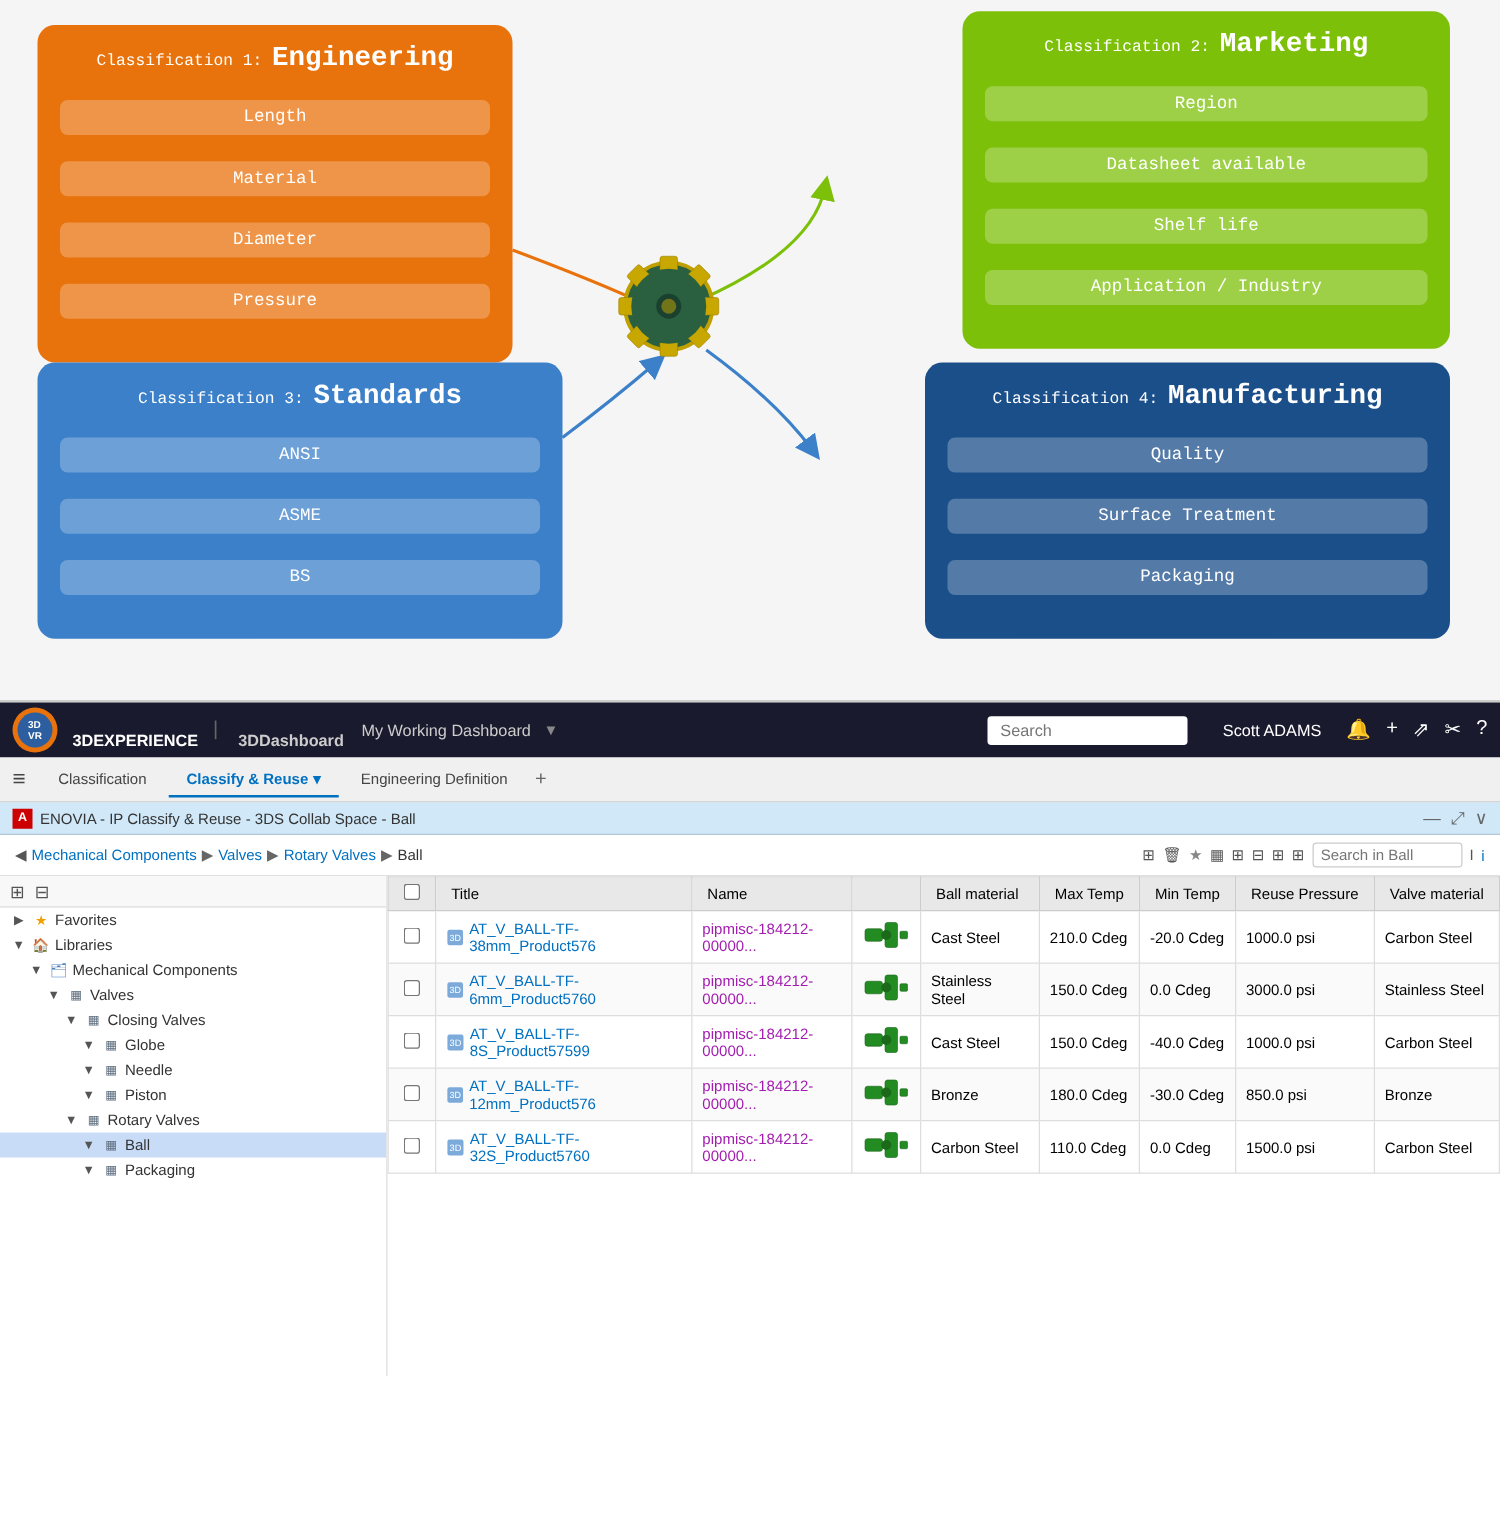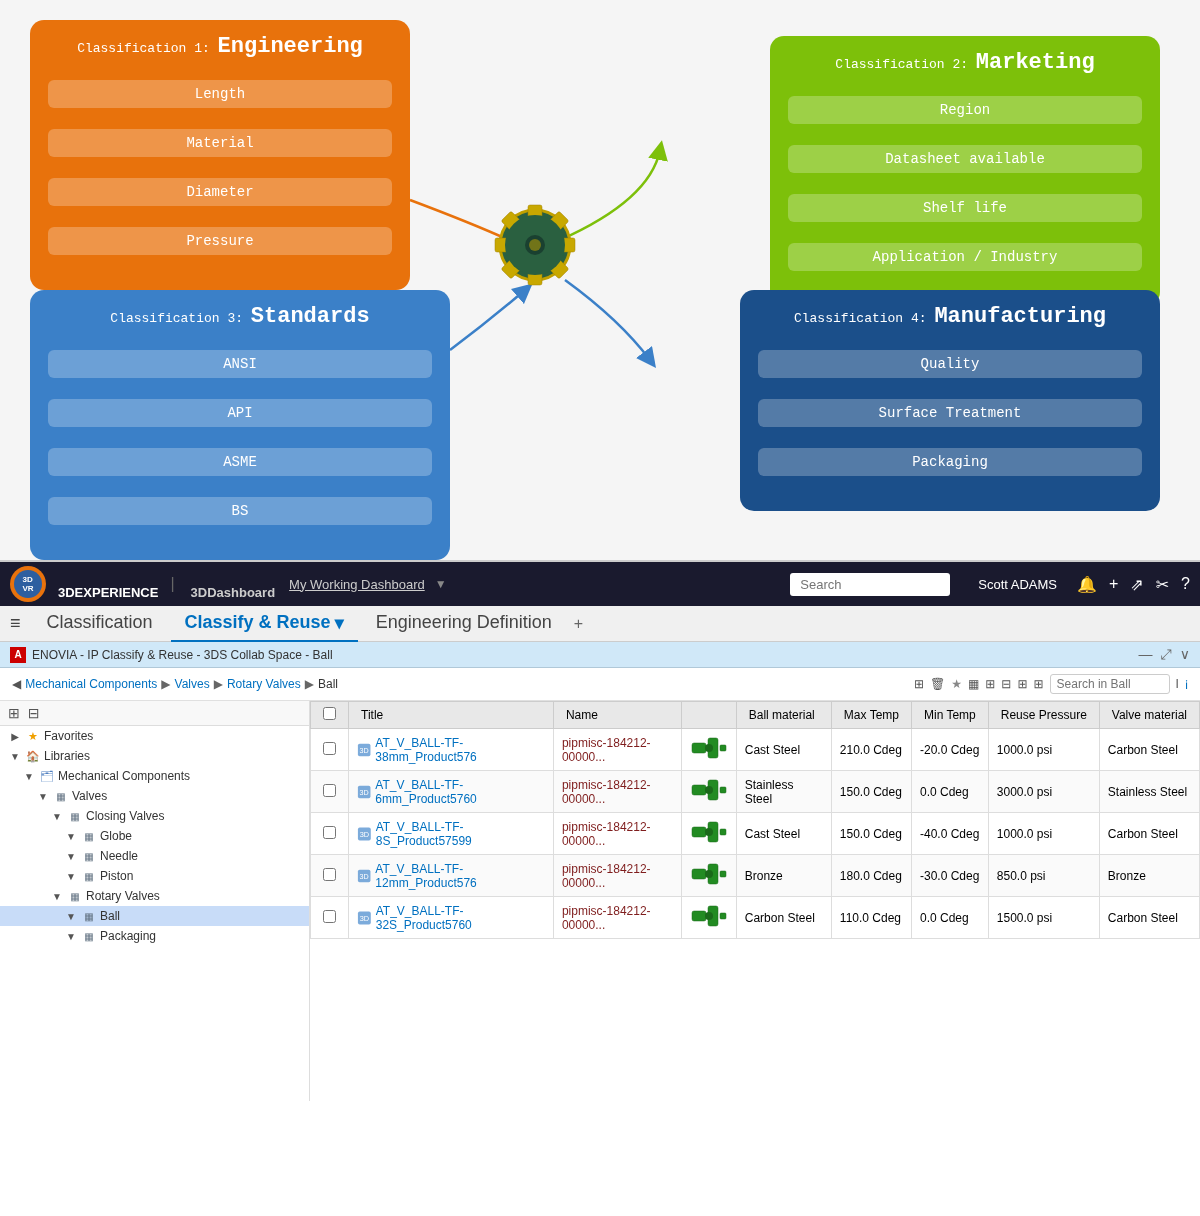--- a/index.html
+++ b/index.html
@@ -26,21 +26,21 @@
     .box-engineering {
       background: #E8720C;
       left: 30px;
       top: 20px;
       width: 380px;
     }
     
     .box-marketing {
       background: #7DC00A;
       right: 40px;
-      top: 36px;
+      top: 9px;
       width: 390px;
     }
     
     .box-standards {
       background: #3B80C8;
       left: 30px;
       top: 290px;
       width: 420px;
     }
     
@@ -172,21 +172,21 @@
       gap: 4px;
     }
     .hamburger {
       cursor: pointer;
       font-size: 18px;
       margin-right: 8px;
       color: #444;
     }
     .nav-tab {
       padding: 6px 14px;
-      font-size: 18px;
+      font-size: 12px;
       cursor: pointer;
       color: #444;
       border-bottom: 2px solid transparent;
     }
     .nav-tab.active {
       border-bottom: 2px solid #0070c0;
       color: #0070c0;
       font-weight: bold;
     }
     .nav-tab-with-arrow {
@@ -329,21 +329,21 @@
       top: 0;
     }
     .data-table td {
       border: 1px solid #ddd;
       padding: 4px 8px;
       vertical-align: middle;
     }
     .data-table tr:nth-child(even) td { background: #fafafa; }
     .checkbox-col { width: 24px; text-align: center; }
 
-    .name-cell { color: #7f1d1d; }
+    .name-cell { color: #a21caf; }
     .title-cell { color: #0070c0; font-size: 12px; }
   </style>
 </head>
 <body>
 
 <div class="diagram-section">
 
   <svg class="arrows-svg">
 
     <defs>
@@ -388,21 +388,20 @@
     <div class="box-item">Datasheet available</div>
     <div class="box-item">Shelf life</div>
     <div class="box-item">Application / Industry</div>
   </div>
 
   <div class="classification-box box-standards">
     <div class="box-title">
       <span>Classification 3: </span><strong>Standards</strong>
     </div>
     <div class="box-item">ANSI</div>
-    <div class="box-item">API</div>
     <div class="box-item">ASME</div>
     <div class="box-item">BS</div>
   </div>
 
   <div class="classification-box box-manufacturing">
     <div class="box-title">
       <span>Classification 4: </span><strong>Manufacturing</strong>
     </div>
     <div class="box-item">Quality</div>
     <div class="box-item">Surface Treatment</div>
@@ -445,21 +444,21 @@
         <span style="font-size:8px;">3D<br>VR</span>
       </div>
     </div>
     <span class="topbar-brand">
       <span>3DEXPERIENCE</span>
     </span>
     <span class="topbar-sep">|</span>
     <span class="topbar-brand">
       <span style="color:#ccc;">3DDashboard</span>
     </span>
-    <span style="color:#ccc; font-size:13px; margin-left:6px;text-decoration:underline;">My Working Dashboard</span>
+    <span style="color:#ccc; font-size:13px; margin-left:6px;">My Working Dashboard</span>
     <span style="color:#888; font-size:12px; margin-left:2px;">▼</span>
     <input class="topbar-search" type="text" placeholder="Search" style="">
     <span class="topbar-user">Scott ADAMS</span>
     <div class="topbar-icons">
       <span class="topbar-icon">🔔</span>
       <span class="topbar-icon">+</span>
       <span class="topbar-icon">⇗</span>
       <span class="topbar-icon">✂</span>
       <span class="topbar-icon">?</span>
     </div>

